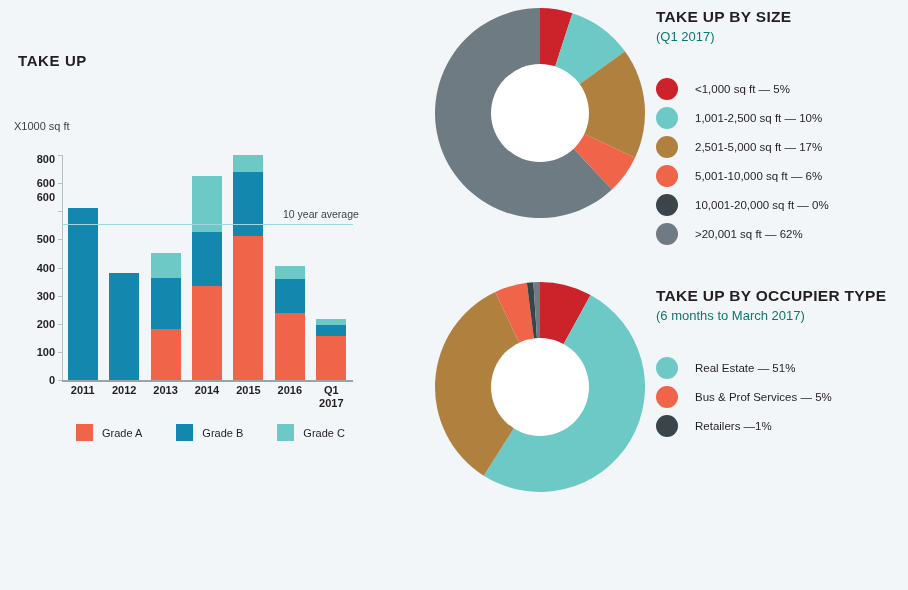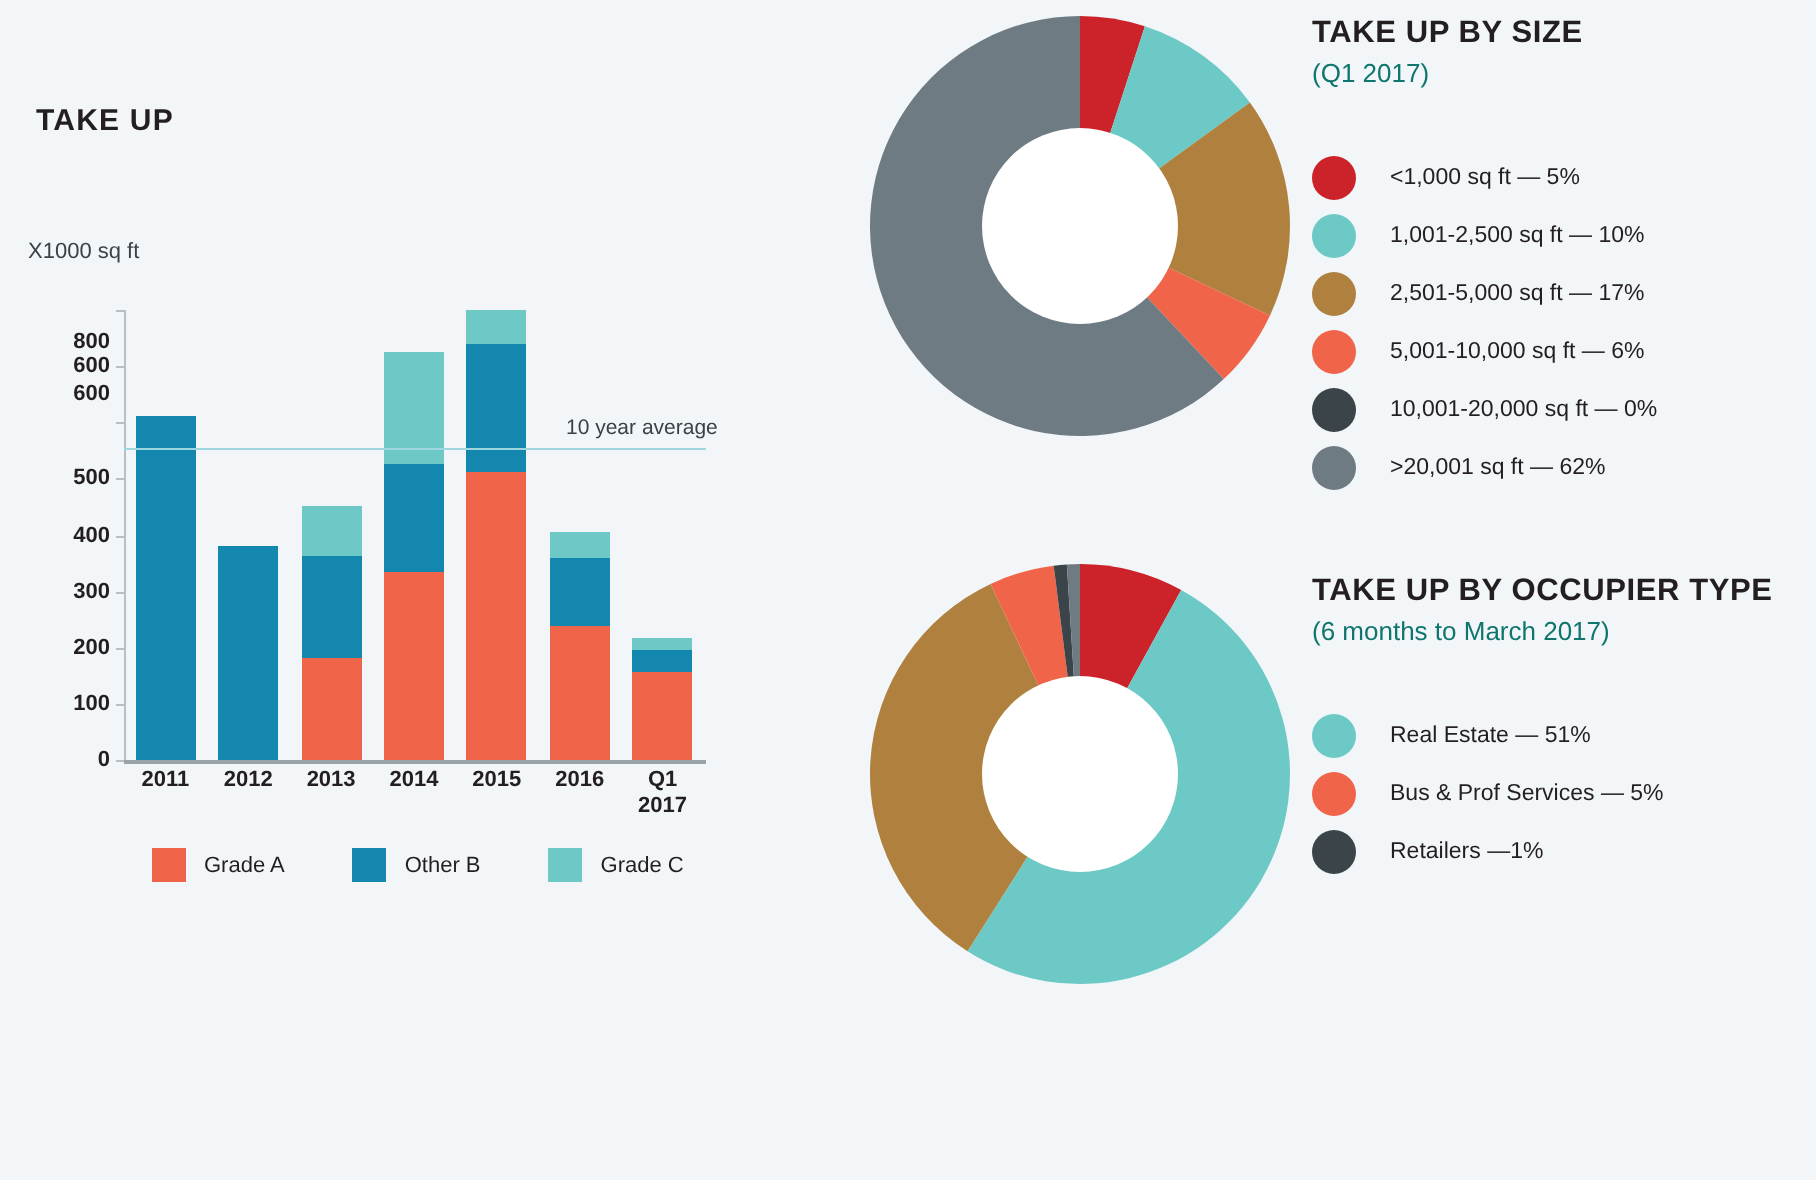--- a/index.html
+++ b/index.html
@@ -104,21 +104,21 @@
         <div class="ytick" style="top: 140.625px;">300</div>
         <div class="tickmark" style="top: 140.625px;"></div>
         <div class="ytick" style="top: 112.5px;">400</div>
         <div class="tickmark" style="top: 112.5px;"></div>
         <div class="ytick" style="top: 84.375px;">500</div>
         <div class="tickmark" style="top: 84.375px;"></div>
         <div class="ytick" style="top: 42px; text-align: center;">600</div>
         <div class="tickmark" style="top: 56.25px;"></div>
         <div class="ytick" style="top: 28.125px;">600</div>
         <div class="tickmark" style="top: 28.125px;"></div>
-        <div class="ytick" style="top: 16px; margin-left: 32px;">800</div>
+        <div class="ytick" style="top: 4px; margin-left: 32px;">800</div>
         <div class="tickmark" style="top: 0px;"></div>
       </div>
     <div id="bars-host">
         <div class="bar" style="left: 5.71429px;">
           <div class="seg" style="height: 171.562px; background: rgb(19, 135, 173);"></div>
         </div>
         <div class="bar" style="left: 47.1429px;">
           <div class="seg" style="height: 106.875px; background: rgb(19, 135, 173);"></div>
         </div>
         <div class="bar" style="left: 88.5714px;">
@@ -162,21 +162,21 @@
       <div class="xlabel" style="left: 308.286px;">Q1<br>2017</div>
     </div>
 
   <div id="bar-legend">
       <div class="lg-item">
         <span class="lg-swatch" style="background: rgb(240, 100, 73);"></span>
         <span class="lg-text">Grade A</span>
       </div>
       <div class="lg-item">
         <span class="lg-swatch" style="background: rgb(19, 135, 173);"></span>
-        <span class="lg-text">Other B</span>
+        <span class="lg-text">Grade B</span>
       </div>
       <div class="lg-item">
         <span class="lg-swatch" style="background: rgb(108, 201, 197);"></span>
         <span class="lg-text">Grade C</span>
       </div>
     </div>
 </div>
 
 <div class="donut-wrap" id="size-donut">
   <svg class="donut" width="220" height="220" viewBox="0 0 220 220">

